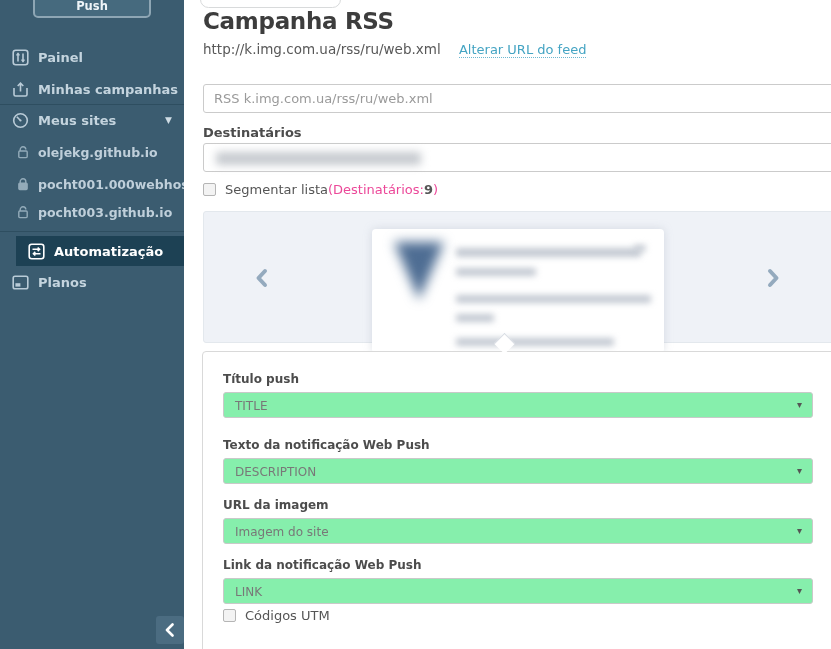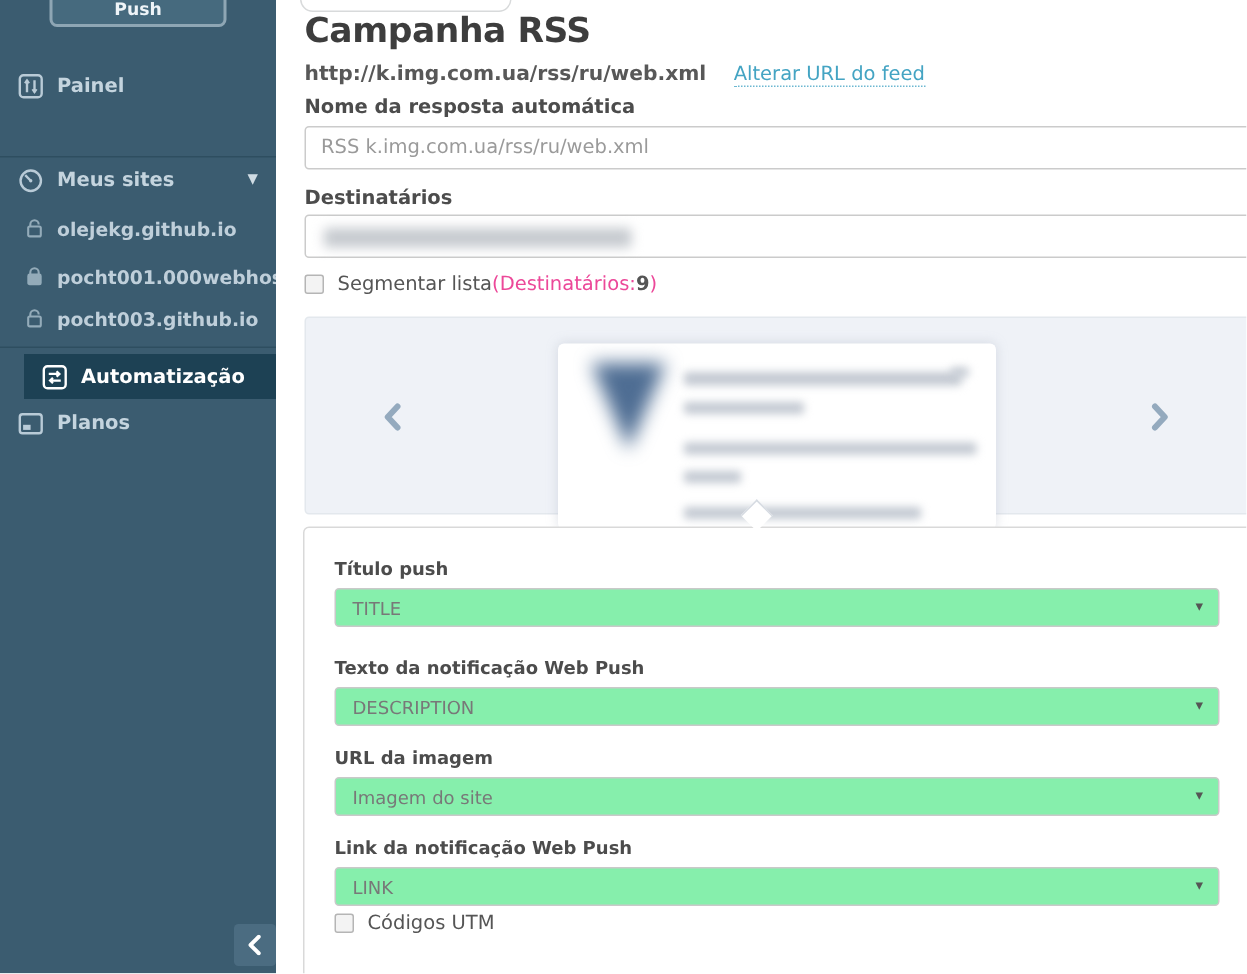--- a/index.html
+++ b/index.html
@@ -48,21 +48,21 @@
   .content { position:absolute; left:184px; top:0; width:647px; height:649px; background:#fff; }
   .top-pill {
     position:absolute; left:16px; top:-9px; width:141px; height:17px;
     border:1px solid #d8dadb; border-radius:9px; background:#fff;
   }
   .page-title {
     position:absolute; left:19px; top:8px; font-size:23px; font-weight:bold;
     color:#3d3d3d; letter-spacing:-0.3px;
   }
   .feed-row { position:absolute; left:19px; top:41px; font-size:13.5px; white-space:nowrap; }
-  .feed-url { font-weight:bold; color:#585858; }
+  .feed-url { font-weight:normal; color:#585858; }
   .feed-link {
     margin-left:14px; font-size:13px; color:#44a4c3; cursor:pointer;
     border-bottom:1px dotted #6db8d1; text-decoration:none;
   }
   .fld-label { position:absolute; left:19px; font-size:13px; font-weight:bold; color:#4c4c4c; }
   .text-input {
     position:absolute; left:19px; width:660px; height:29px;
     border:1px solid #cbcbcb; border-radius:3px; background:#fff;
     font-size:13px; color:#9a9a9a; padding-left:10px;
     font-family:"DejaVu Sans", sans-serif;
@@ -134,20 +134,29 @@
       <span class="nav-icon">
         <svg width="17" height="17" viewBox="0 0 17 17">
             <rect x="1.2" y="1.2" width="14.6" height="14.6" rx="2.5" fill="none" stroke="#b9cbd7" stroke-width="1.6"></rect>
             <path d="M6 4.5v8M11 4.5v8" stroke="#b9cbd7" stroke-width="1.6"></path>
             <path d="M4.6 6.5L6 4.5l1.4 2M9.6 10.5l1.4 2 1.4-2" fill="none" stroke="#b9cbd7" stroke-width="1.4"></path>
           </svg>
       </span>
       <span class="nav-label">Painel</span>
     </div>
 
+    <div class="nav-row" style="top:74px;">
+      <span class="nav-icon">
+        <svg width="17" height="17" viewBox="0 0 17 17">
+            <path d="M2 7v6.5a1.5 1.5 0 0 0 1.5 1.5h10a1.5 1.5 0 0 0 1.5-1.5V7" fill="none" stroke="#b9cbd7" stroke-width="1.6"></path>
+            <path d="M8.5 10.5V2.5M5.7 5l2.8-2.8L11.3 5" fill="none" stroke="#b9cbd7" stroke-width="1.6"></path>
+          </svg>
+      </span>
+      <span class="nav-label">Minhas campanhas</span>
+    </div>
 
     <div class="sep" style="top:104px;"></div>
 
     <div class="nav-row" style="top:105px;">
       <span class="nav-icon">
         <svg width="17" height="17" viewBox="0 0 17 17">
             <circle cx="8.5" cy="8.5" r="6.8" fill="none" stroke="#b9cbd7" stroke-width="1.6"></circle>
             <path d="M8.5 8.5L4.8 4.8" stroke="#b9cbd7" stroke-width="1.6"></path>
             <circle cx="8.5" cy="8.5" r="1.1" fill="#b9cbd7"></circle>
           </svg>
@@ -221,21 +230,20 @@
 
     <div class="top-pill"></div>
 
     <div class="page-title">Campanha RSS</div>
 
     <div class="feed-row">
       <span class="feed-url">http://k.img.com.ua/rss/ru/web.xml</span>
       <a class="feed-link">Alterar URL do feed</a>
     </div>
 
-    <div class="fld-label" style="top:64px;">Nome da resposta automática</div>
     <input class="text-input" style="top: 84px;" type="text" value="RSS k.img.com.ua/rss/ru/web.xml">
 
     <div class="fld-label" style="top:125px;">Destinatários</div>
     <div class="big-select" style="top:143px;">
       <div class="blur-bar" style="position:absolute; left:12px; top:8px; width:205px; height:13px;"></div>
 
     </div>
 
     <div class="chk-row" style="left:19px; top:182px;">
       <span class="chk"></span>

